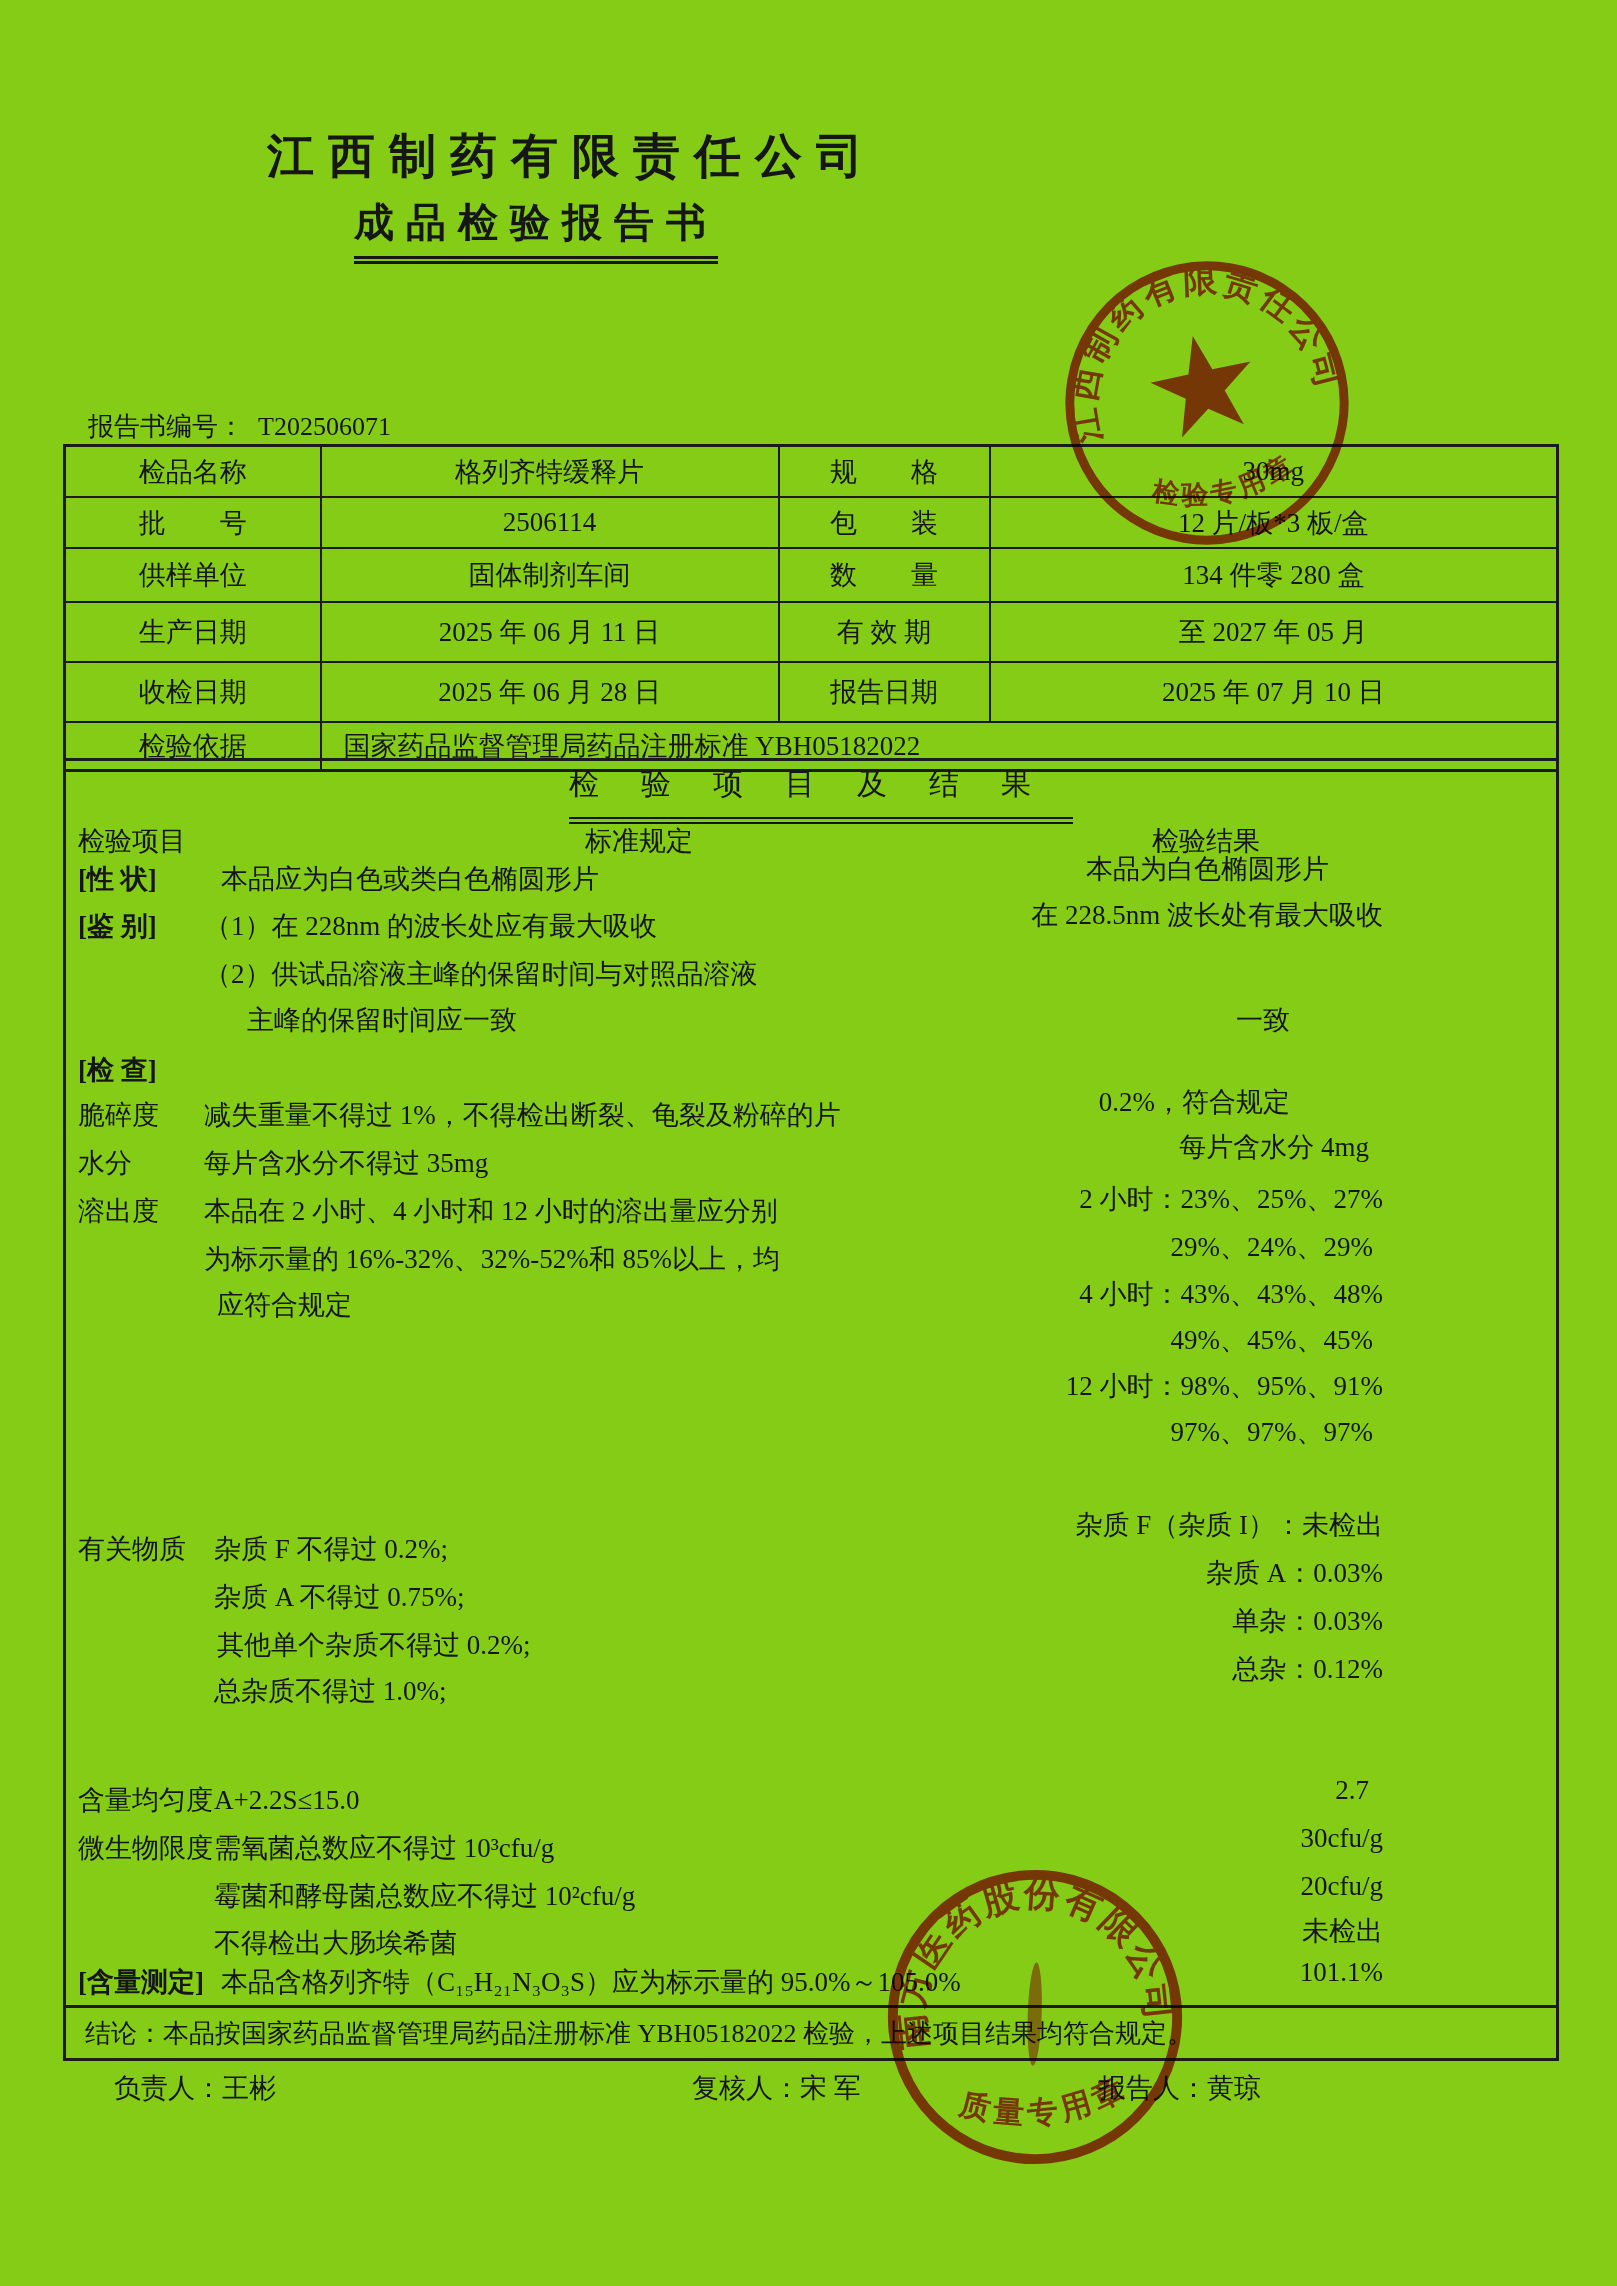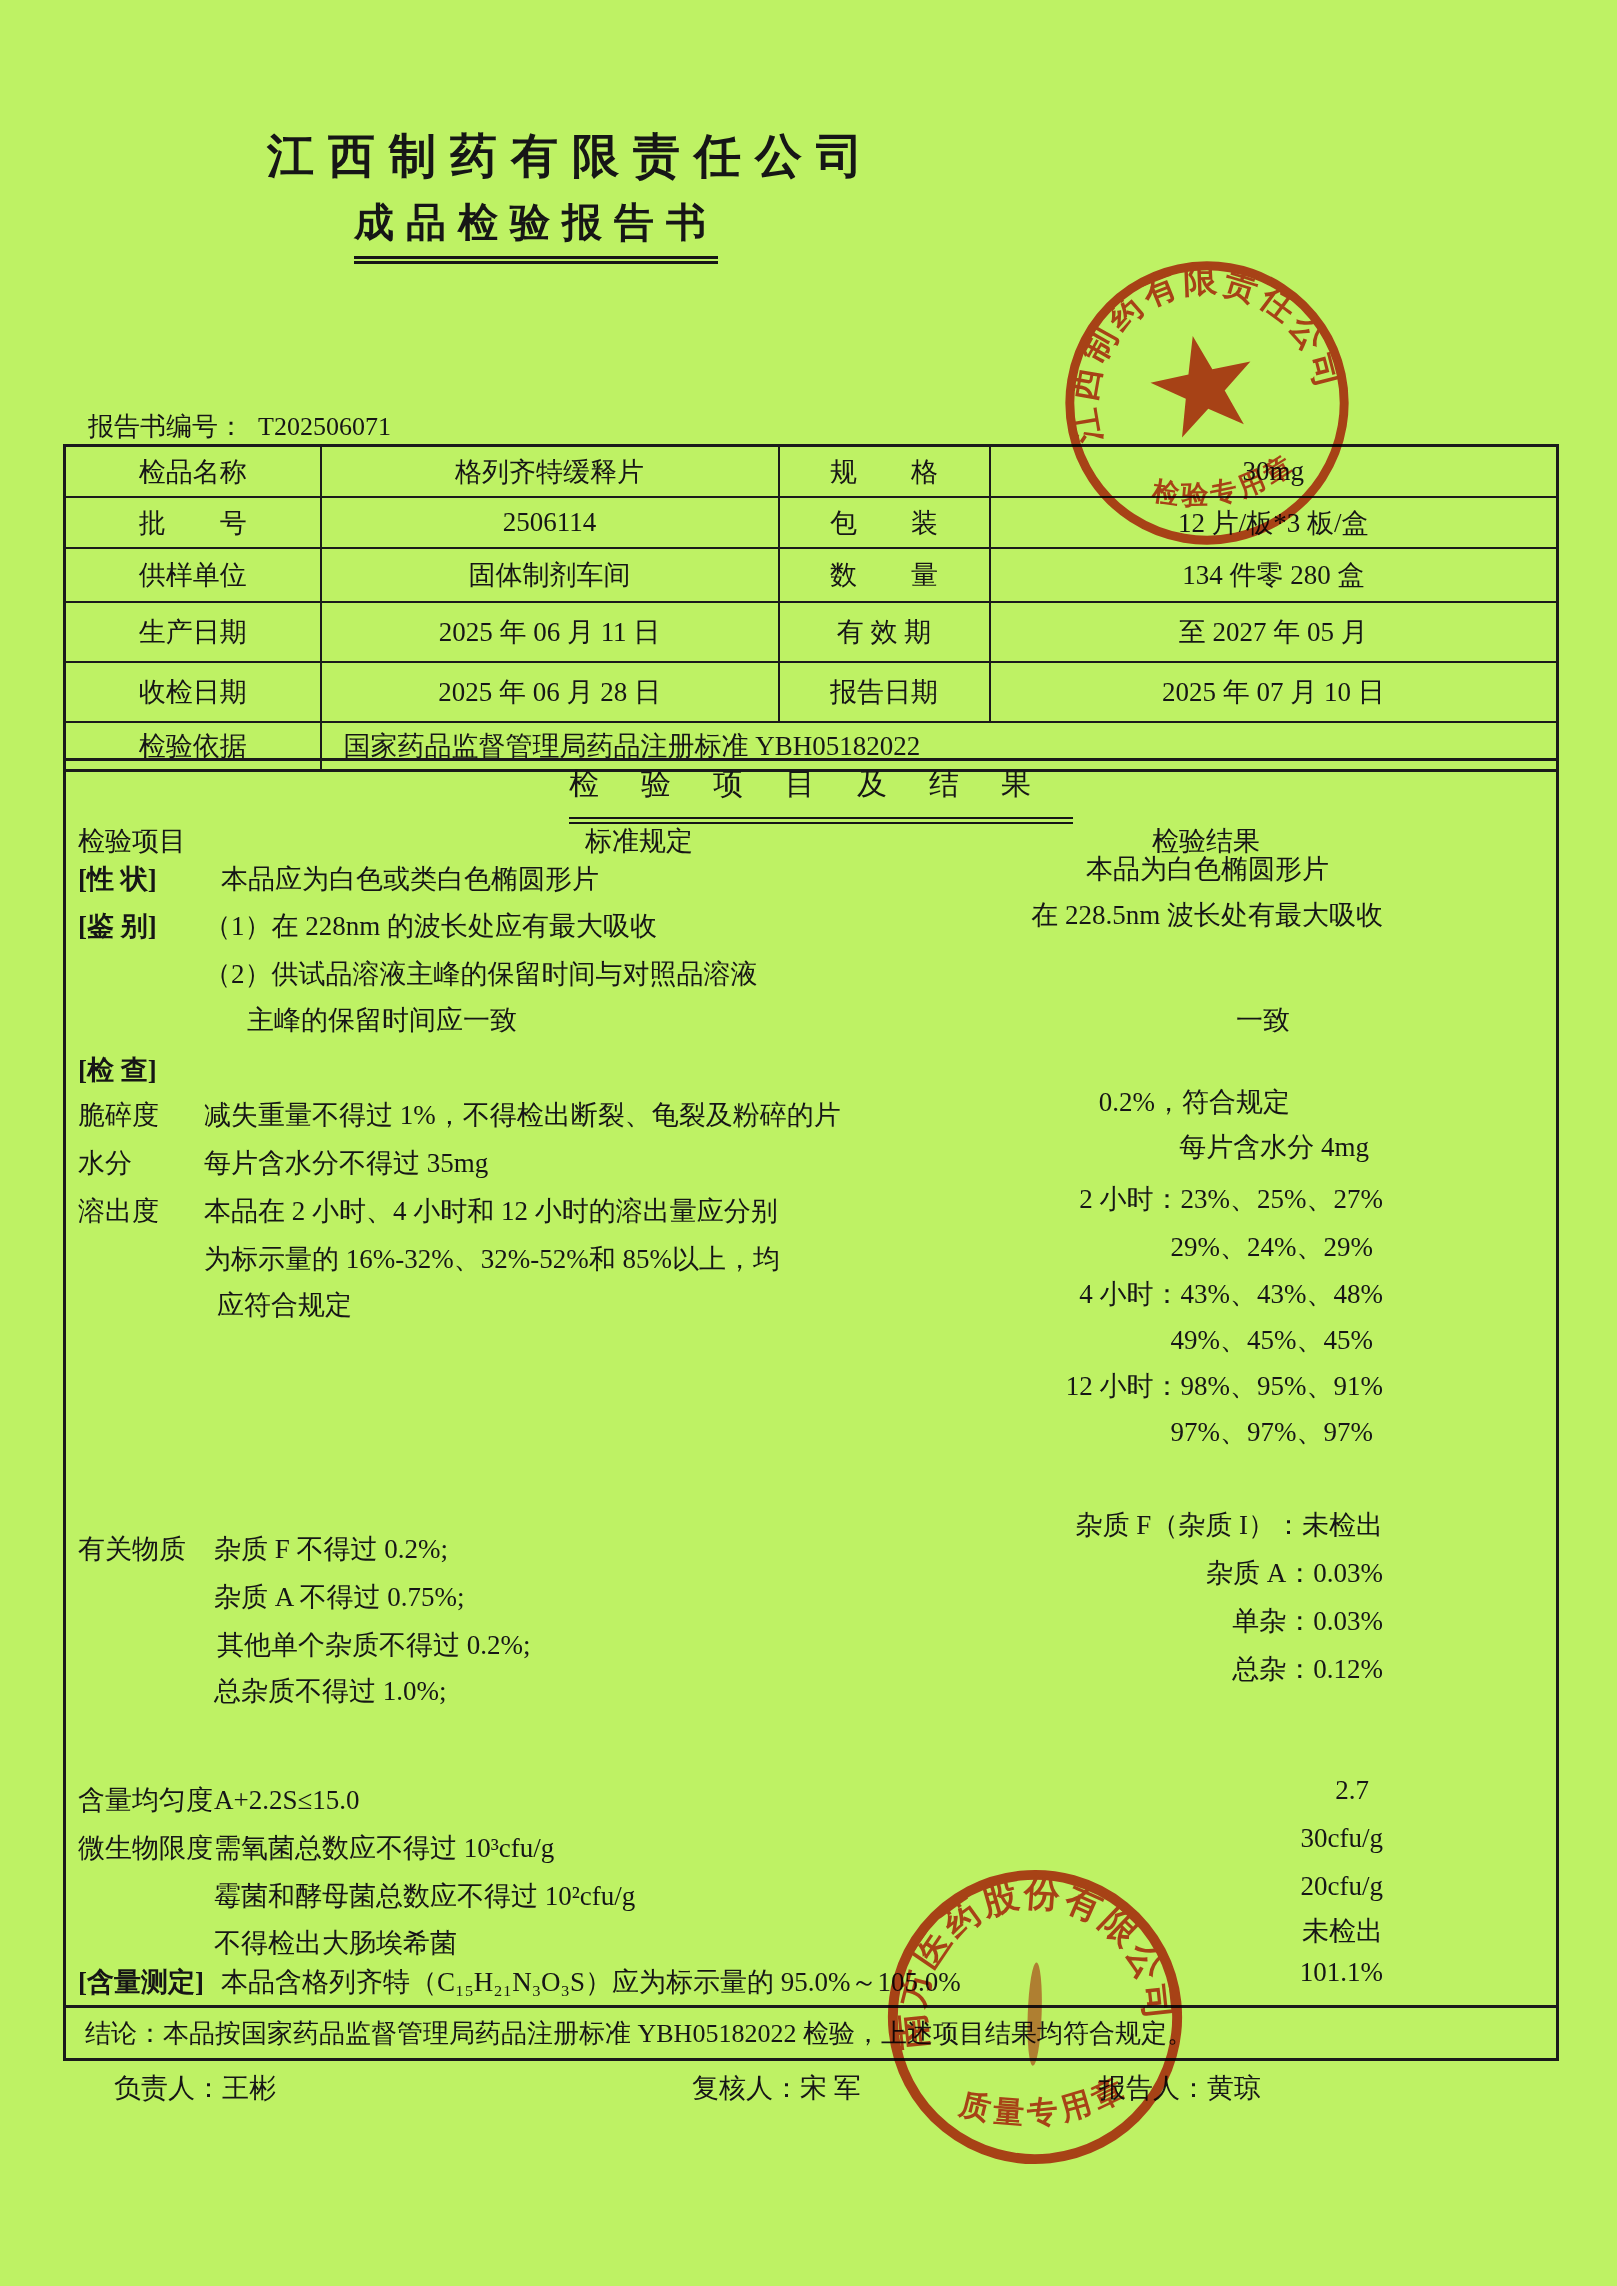--- a/index.html
+++ b/index.html
@@ -1,18 +1,18 @@
 <!DOCTYPE html>
 <html><head>
 <meta charset="utf-8">
 <style>
   html,body { margin:0; padding:0; background:#888; }
   .page {
     position:relative; width:1618px; height:2287px; margin:0 auto;
-    background:#bef264; overflow:hidden;
+    background:#84cc16; overflow:hidden;
     font-family:"Liberation Serif","DejaVu Serif",serif; color:#161616;
   }
   .abs { position:absolute; white-space:nowrap; }
   .company-title { top:125px; left:267px; font-size:47px; font-weight:bold; letter-spacing:14px; }
   .report-title  { top:195px; left:354px; font-size:40px; font-weight:bold; letter-spacing:12px;
                    border-bottom:8px double #161616; padding-bottom:6px; }
   .report-no-line { top:409px; left:88px; font-size:26px; }
   .report-no-line .num { margin-left:14px; }
 
   table.info { position:absolute; top:444px; left:63px; width:1493px; border-collapse:collapse; table-layout:fixed; }

